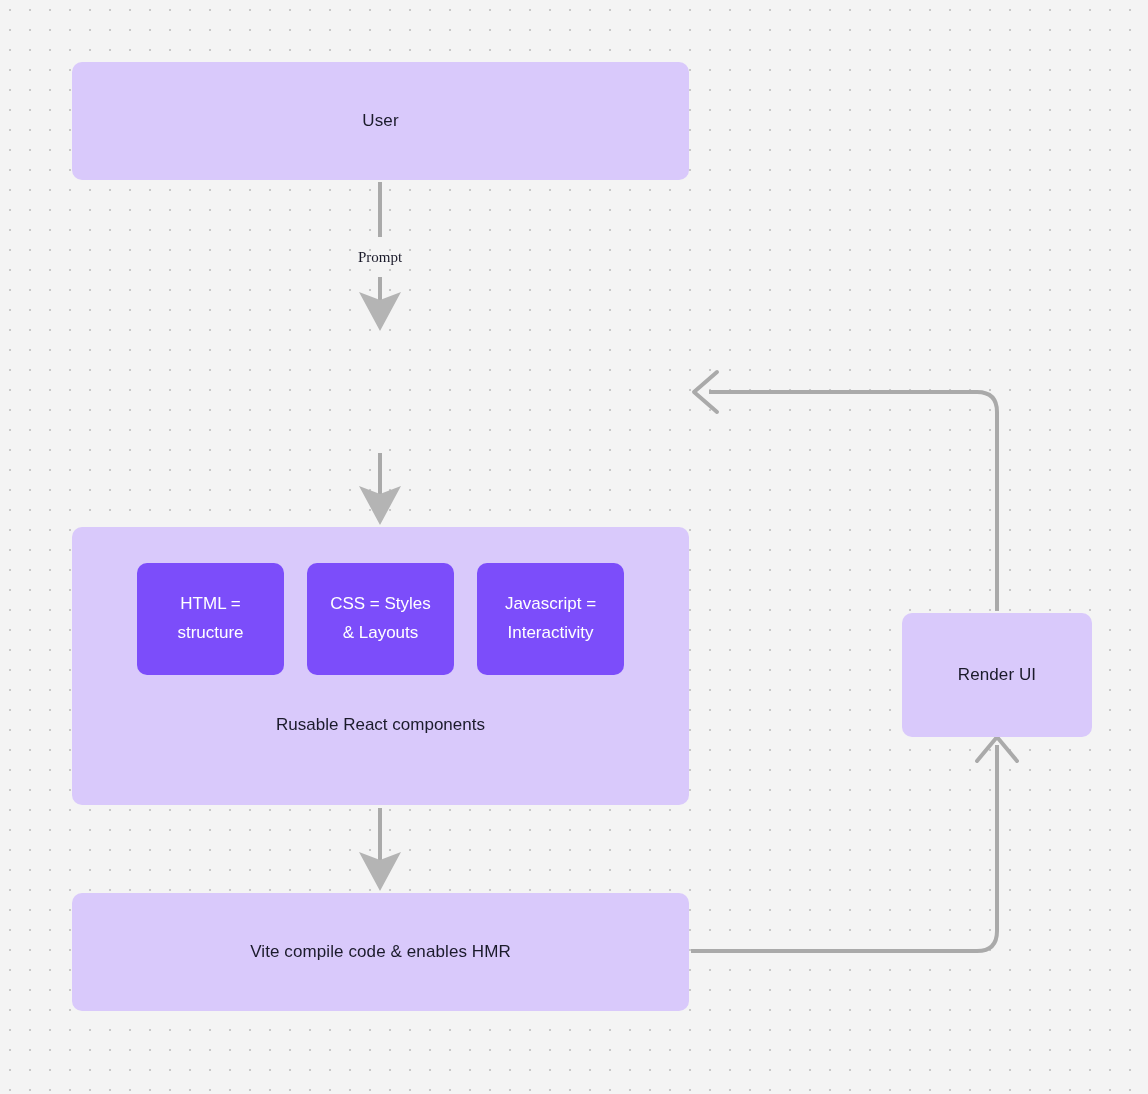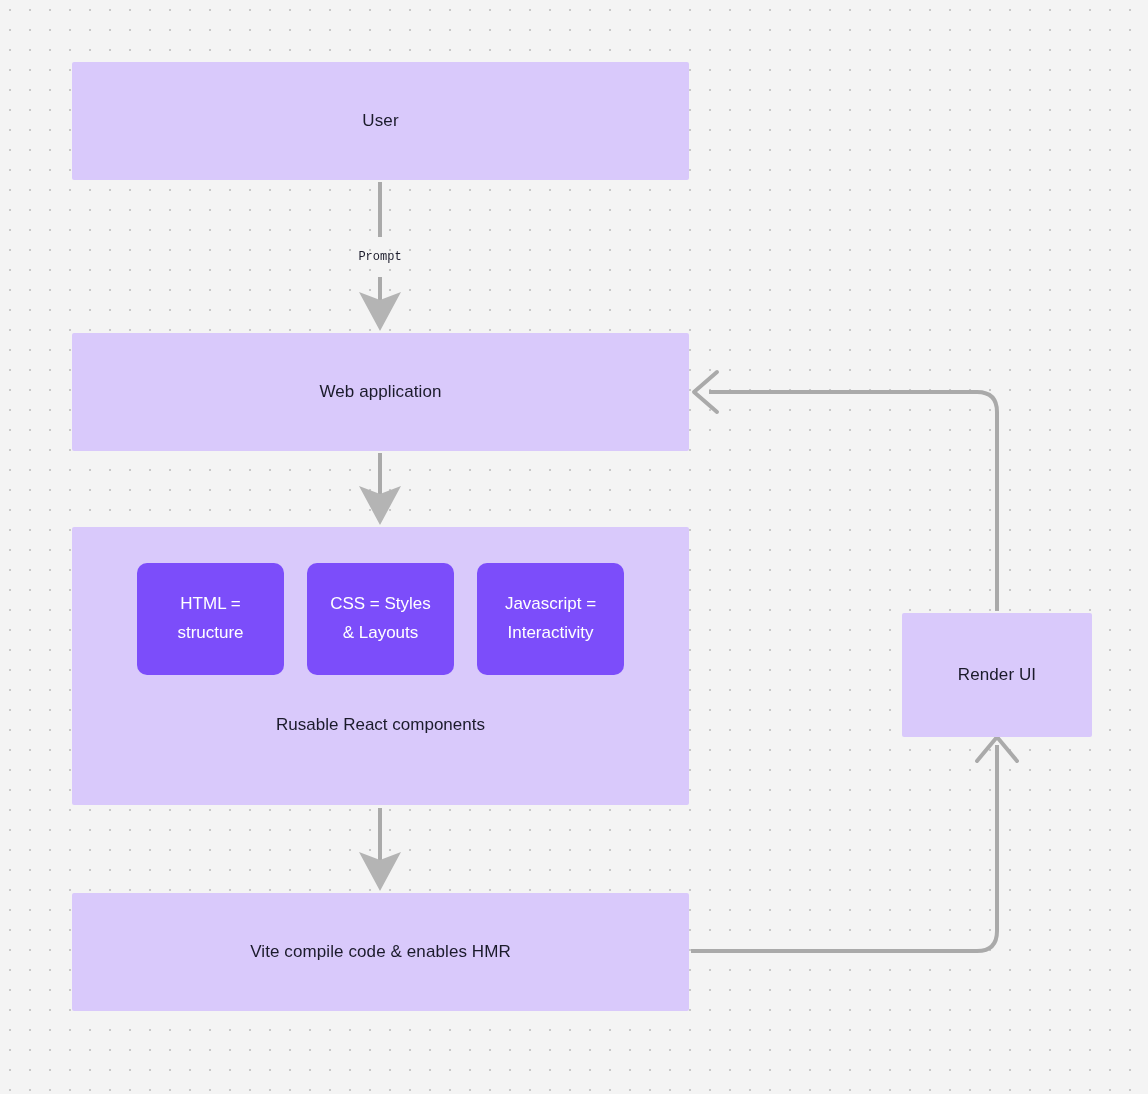--- a/index.html
+++ b/index.html
@@ -15,21 +15,21 @@
     background-color: #f4f4f4;
     background-image: radial-gradient(circle, #c9c9c9 1.1px, transparent 1.2px);
     background-size: 20px 20px;
     background-position: 0px 0px;
     overflow: hidden;
     font-family: "Liberation Sans", sans-serif;
   }
   .node {
     position: absolute;
     background: #d9c9fb;
-    border-radius: 2px;
+    border-radius: 10px;
     box-sizing: border-box;
     display: flex;
     align-items: center;
     justify-content: center;
   }
   .node-label {
     color: #1b1b2b;
     font-size: 17px;
     font-family: "Liberation Sans", sans-serif;
     letter-spacing: 0.1px;
@@ -98,22 +98,22 @@
     stroke-linecap: round;
     stroke-linejoin: round;
   }
   .edge-head-solid {
     fill: #b4b4b4;
     stroke: none;
   }
   .edge-label {
     position: absolute;
     color: #1b1b2b;
-    font-size: 12px;
-    font-family: Liberation Mono, monospace;
+    font-size: 15px;
+    font-family: Liberation Serif, serif;
     background: transparent;
     transform: translate(-50%, -50%);
     white-space: nowrap;
   }
   #label-prompt { left: 380px; top: 257px; }
 </style>
 </head>
 <body>
 
 <div id="canvas">
@@ -137,23 +137,20 @@
     <path class="edge-path" d="M 997 611 L 997 412 Q 997 392 977 392 L 709 392"></path>
     <path class="edge-head" d="M 717 372 L 694 392 L 717 412"></path>
   </svg>
 
   <div class="edge-label" id="label-prompt">Prompt</div>
 
   <div class="node" id="node-user">
     <span class="node-label">User</span>
   </div>
 
-  <div class="node" id="node-webapp">
-    <span class="node-label">Web application</span>
-  </div>
 
   <div class="node" id="node-components">
 
     <div class="inner-box" id="inner-html">
       <span class="inner-label">HTML =
 structure</span>
     </div>
 
     <div class="inner-box" id="inner-css">
       <span class="inner-label">CSS = Styles

